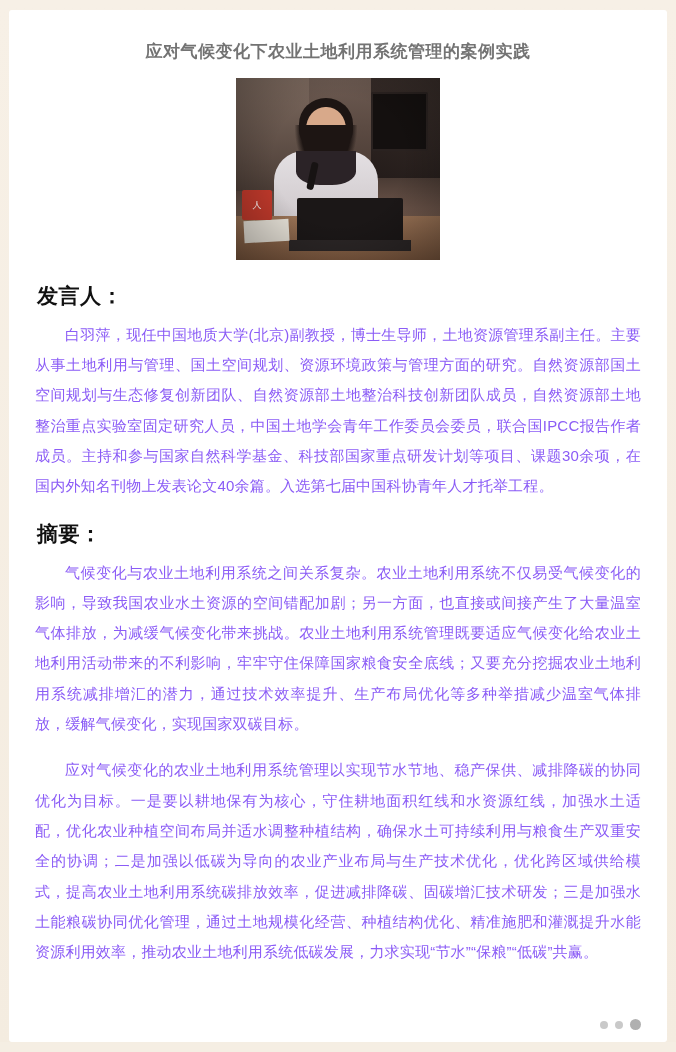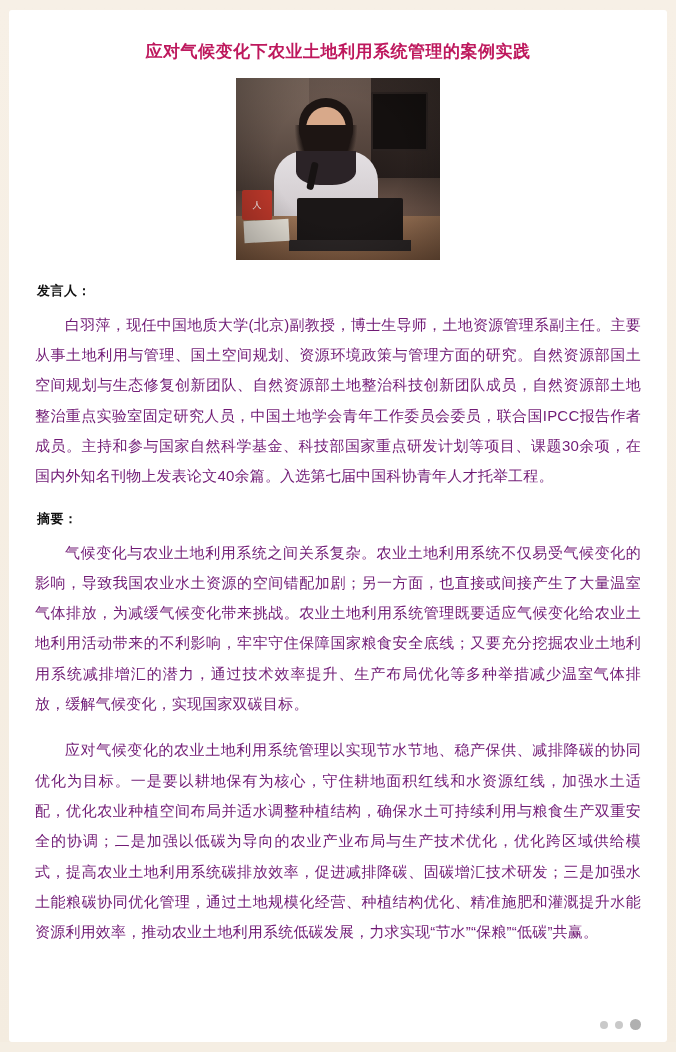--- a/index.html
+++ b/index.html
@@ -28,21 +28,21 @@
     box-sizing: border-box;
     background: #ffffff;
     border-radius: 3px;
     padding: 24px 26px 0 26px;
     overflow: hidden;
   }
   .title {
     text-align: center;
     font-size: 17px;
     font-weight: bold;
-    color: #be185d;
+    color: #737373;
     letter-spacing: 0.5px;
     line-height: 1.4;
     margin: 6px 0 14px 0;
   }
   .photo-wrap {
     display: flex;
     justify-content: center;
     margin-bottom: 22px;
   }
   .photo {
@@ -163,30 +163,30 @@
     line-height: 30px;
     text-align: center;
   }
   .ph-vignette {
     position: absolute;
     inset: 0;
     background: radial-gradient(ellipse at 50% 45%, rgba(0,0,0,0) 45%, rgba(0,0,0,0.35) 100%);
   }
 
   .section-heading {
-    font-size: 13px;
+    font-size: 21px;
     font-weight: bold;
     color: #111;
     margin: 0 0 10px 2px;
     letter-spacing: 0.5px;
   }
   .para {
     font-size: 15px;
     line-height: 2.02;
-    color: #701a75;
+    color: #8b5cf6;
     text-align: justify;
     text-justify: inter-ideograph;
     margin: 0 0 16px 0;
     text-indent: 2em;
     letter-spacing: 0.2px;
   }
   .para:last-child { margin-bottom: 0; }
   .block-speaker { margin-bottom: 18px; }
   .block-abstract { margin-bottom: 8px; }
 

